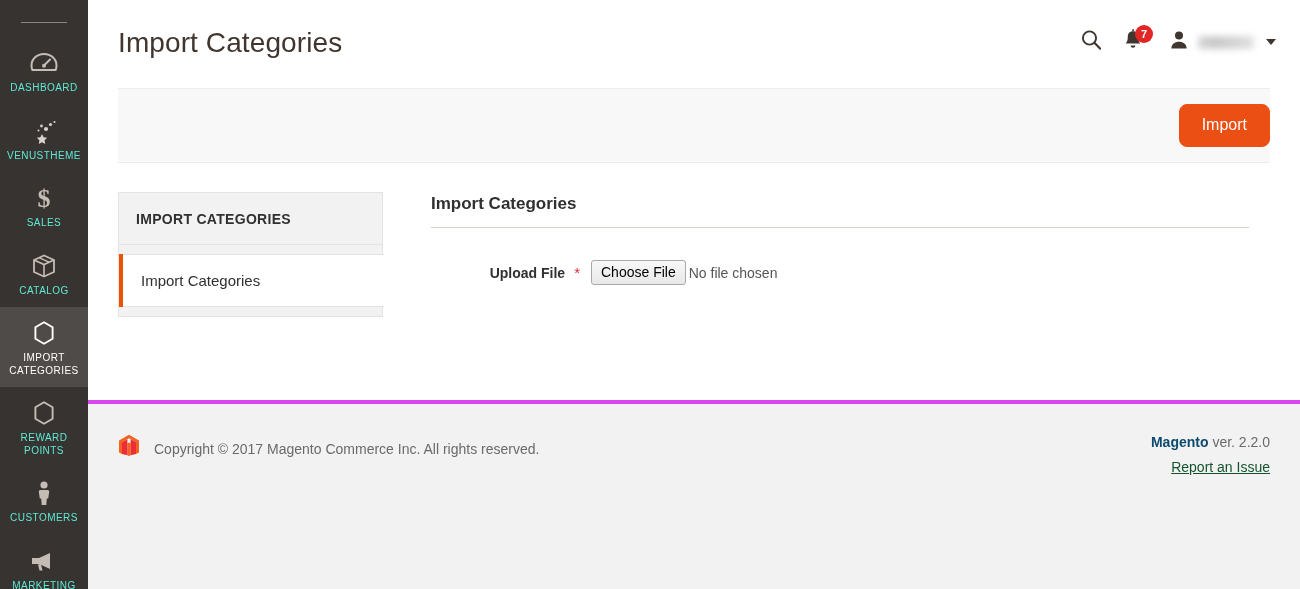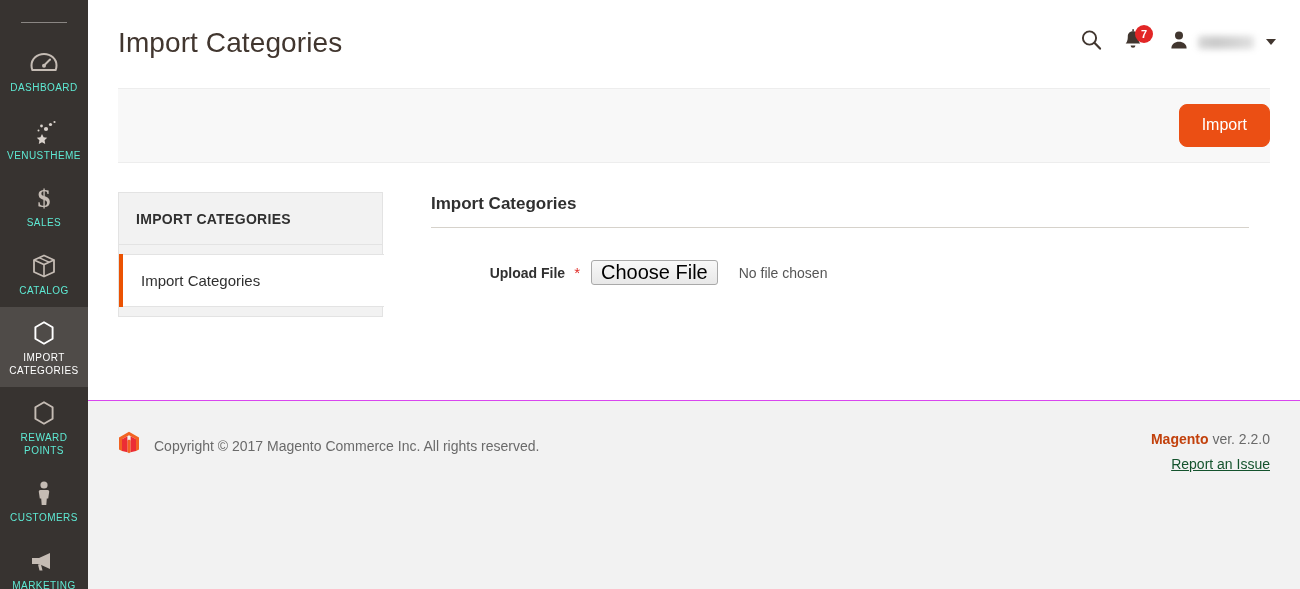--- a/index.html
+++ b/index.html
@@ -207,54 +207,54 @@
   }
   .required-star {
     color: #e02b27;
     font-size: 15px;
     margin-left: 9px;
     line-height: 1;
   }
   .file-control { display: flex; align-items: center; }
   .file-btn {
     font-family: "Liberation Sans", sans-serif;
-    font-size: 20px;
+    font-size: 14px;
     color: #000000;
     background: linear-gradient(#f8f8f8, #e8e8e8);
     border: 1px solid #a9a9a9;
     border-radius: 3px;
     padding: 3px 9px 4px 9px;
     cursor: pointer;
     line-height: 16px;
   }
   .file-status {
     font-size: 14px;
     color: #555555;
-    margin-left: 21px;
+    margin-left: 3px;
   }
 
   
   .footer {
     height: 189px;
     background: #f2f2f2;
-    border-top: 1px solid #d946ef;
+    border-top: 4px solid #d946ef;
     padding: 30px 30px 0 30px;
     position: relative;
   }
   .footer-left { display: flex; align-items: center; }
   .footer-copy {
     font-size: 14px; color: #6a6a6a; margin-left: 14px;
   }
   .footer-right {
     position: absolute;
     right: 30px; top: 30px;
     text-align: right;
   }
   .footer-version { font-size: 14px; color: #6a6a6a; }
-  .footer-version b { color: #c2410c; }
+  .footer-version b { color: #0c4a6e; }
   .footer-link {
     display: block;
     margin-top: 9px;
     font-size: 14px;
     color: #14532d;
     text-decoration: underline;
     cursor: pointer;
   }
 </style>
 </head>

